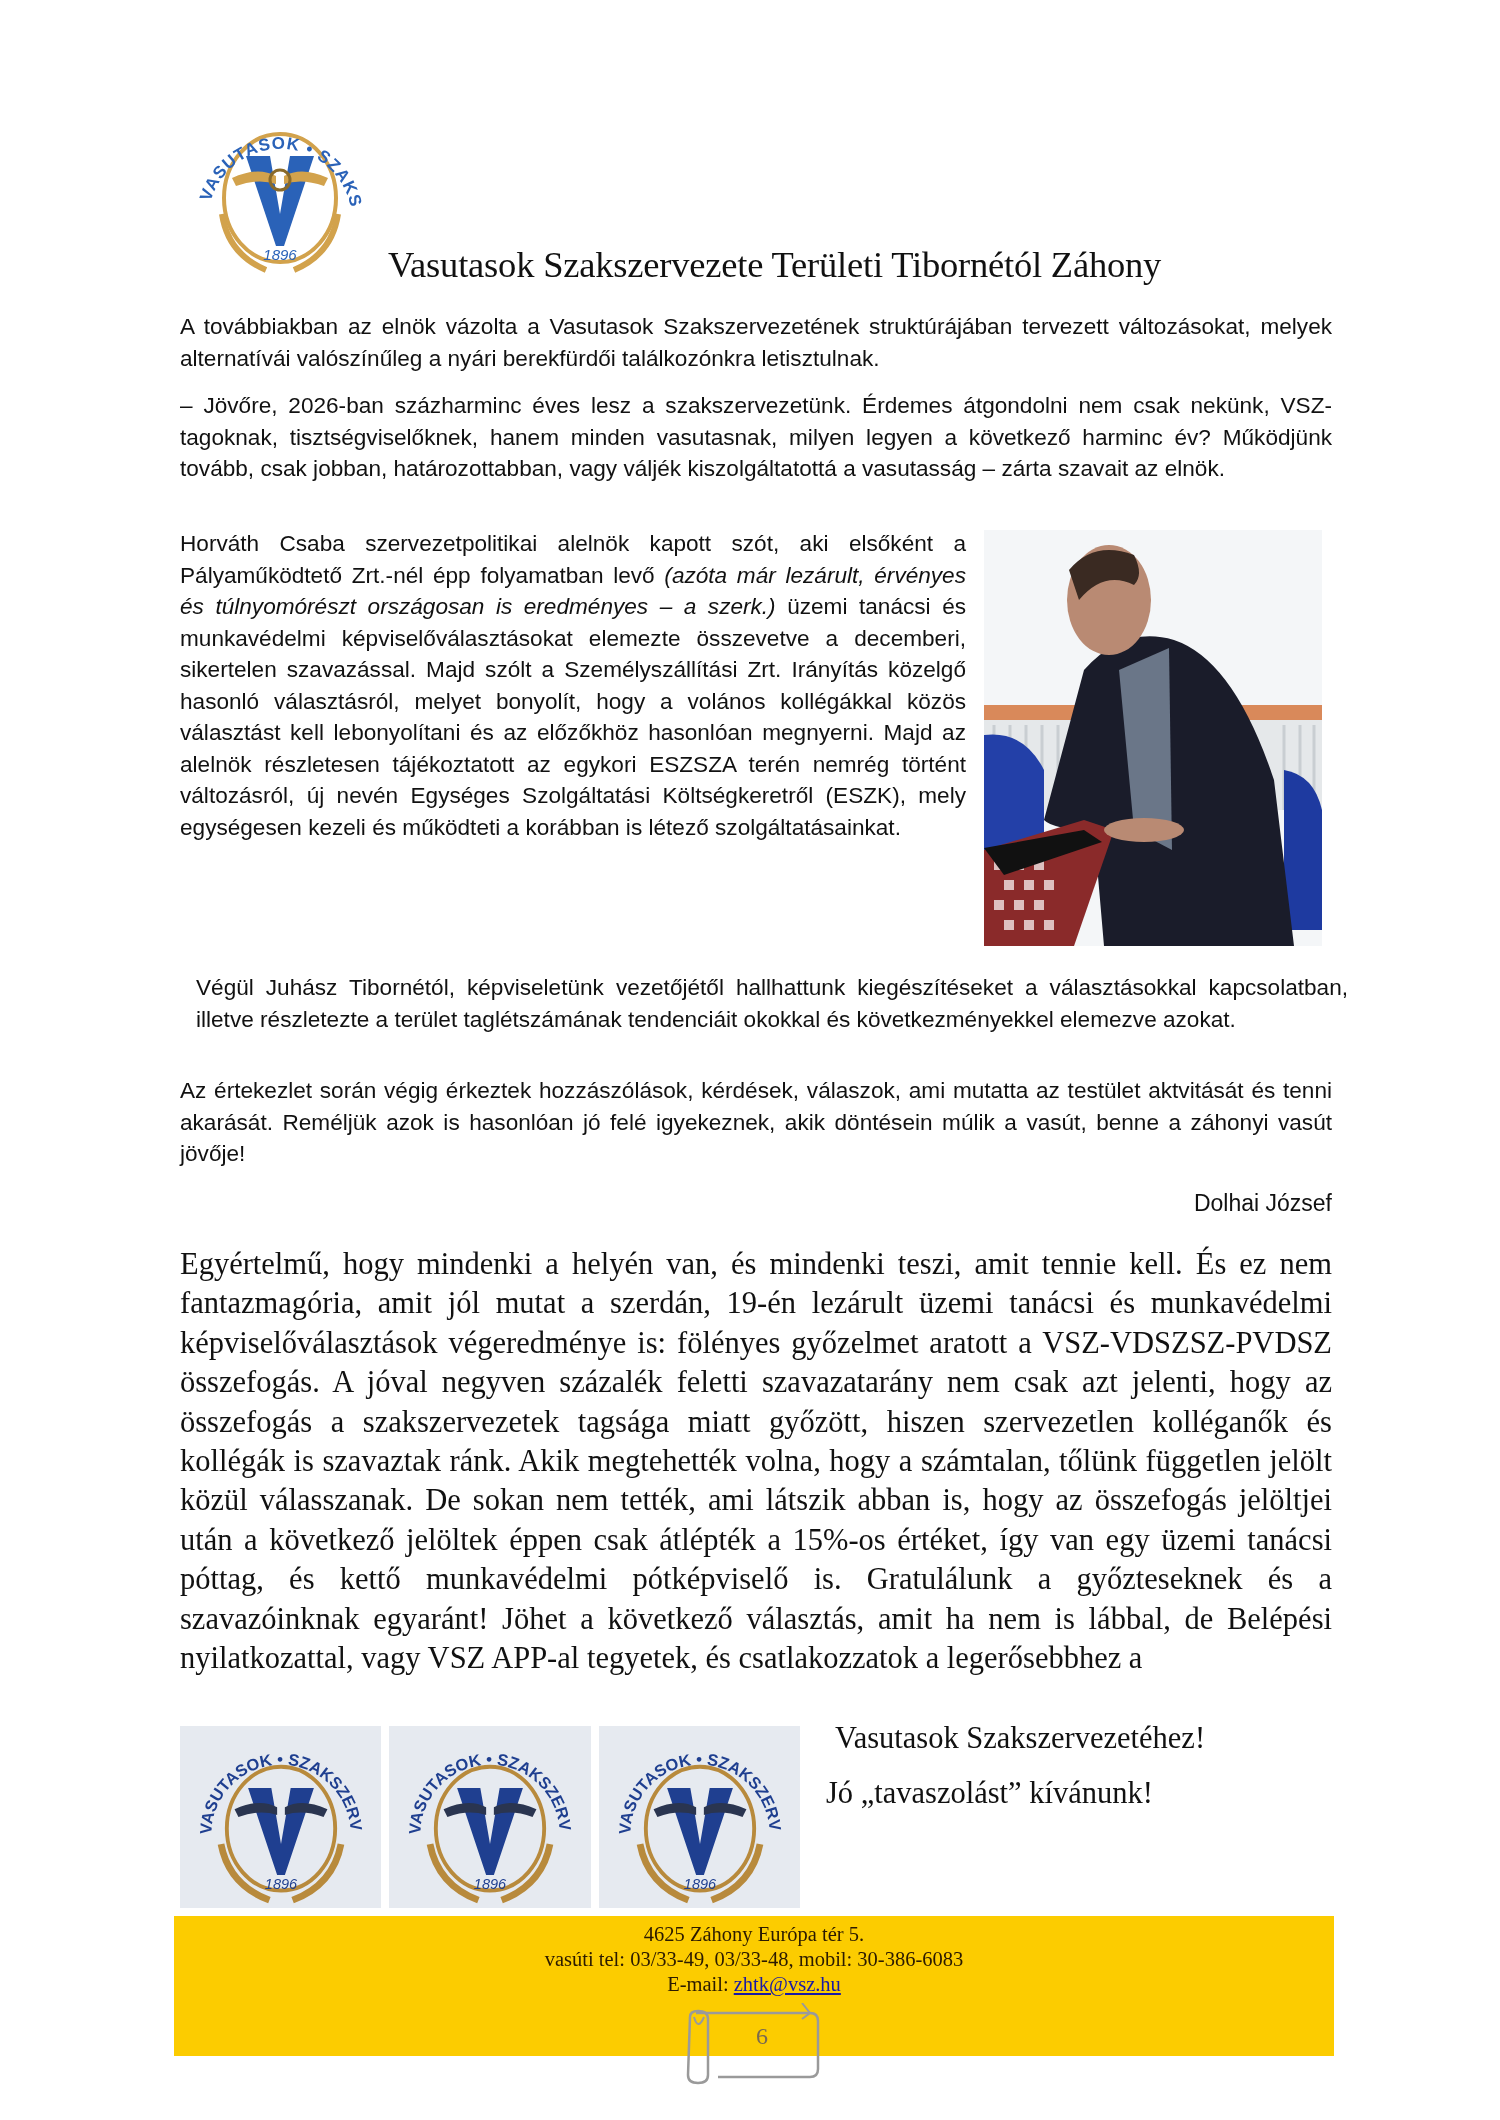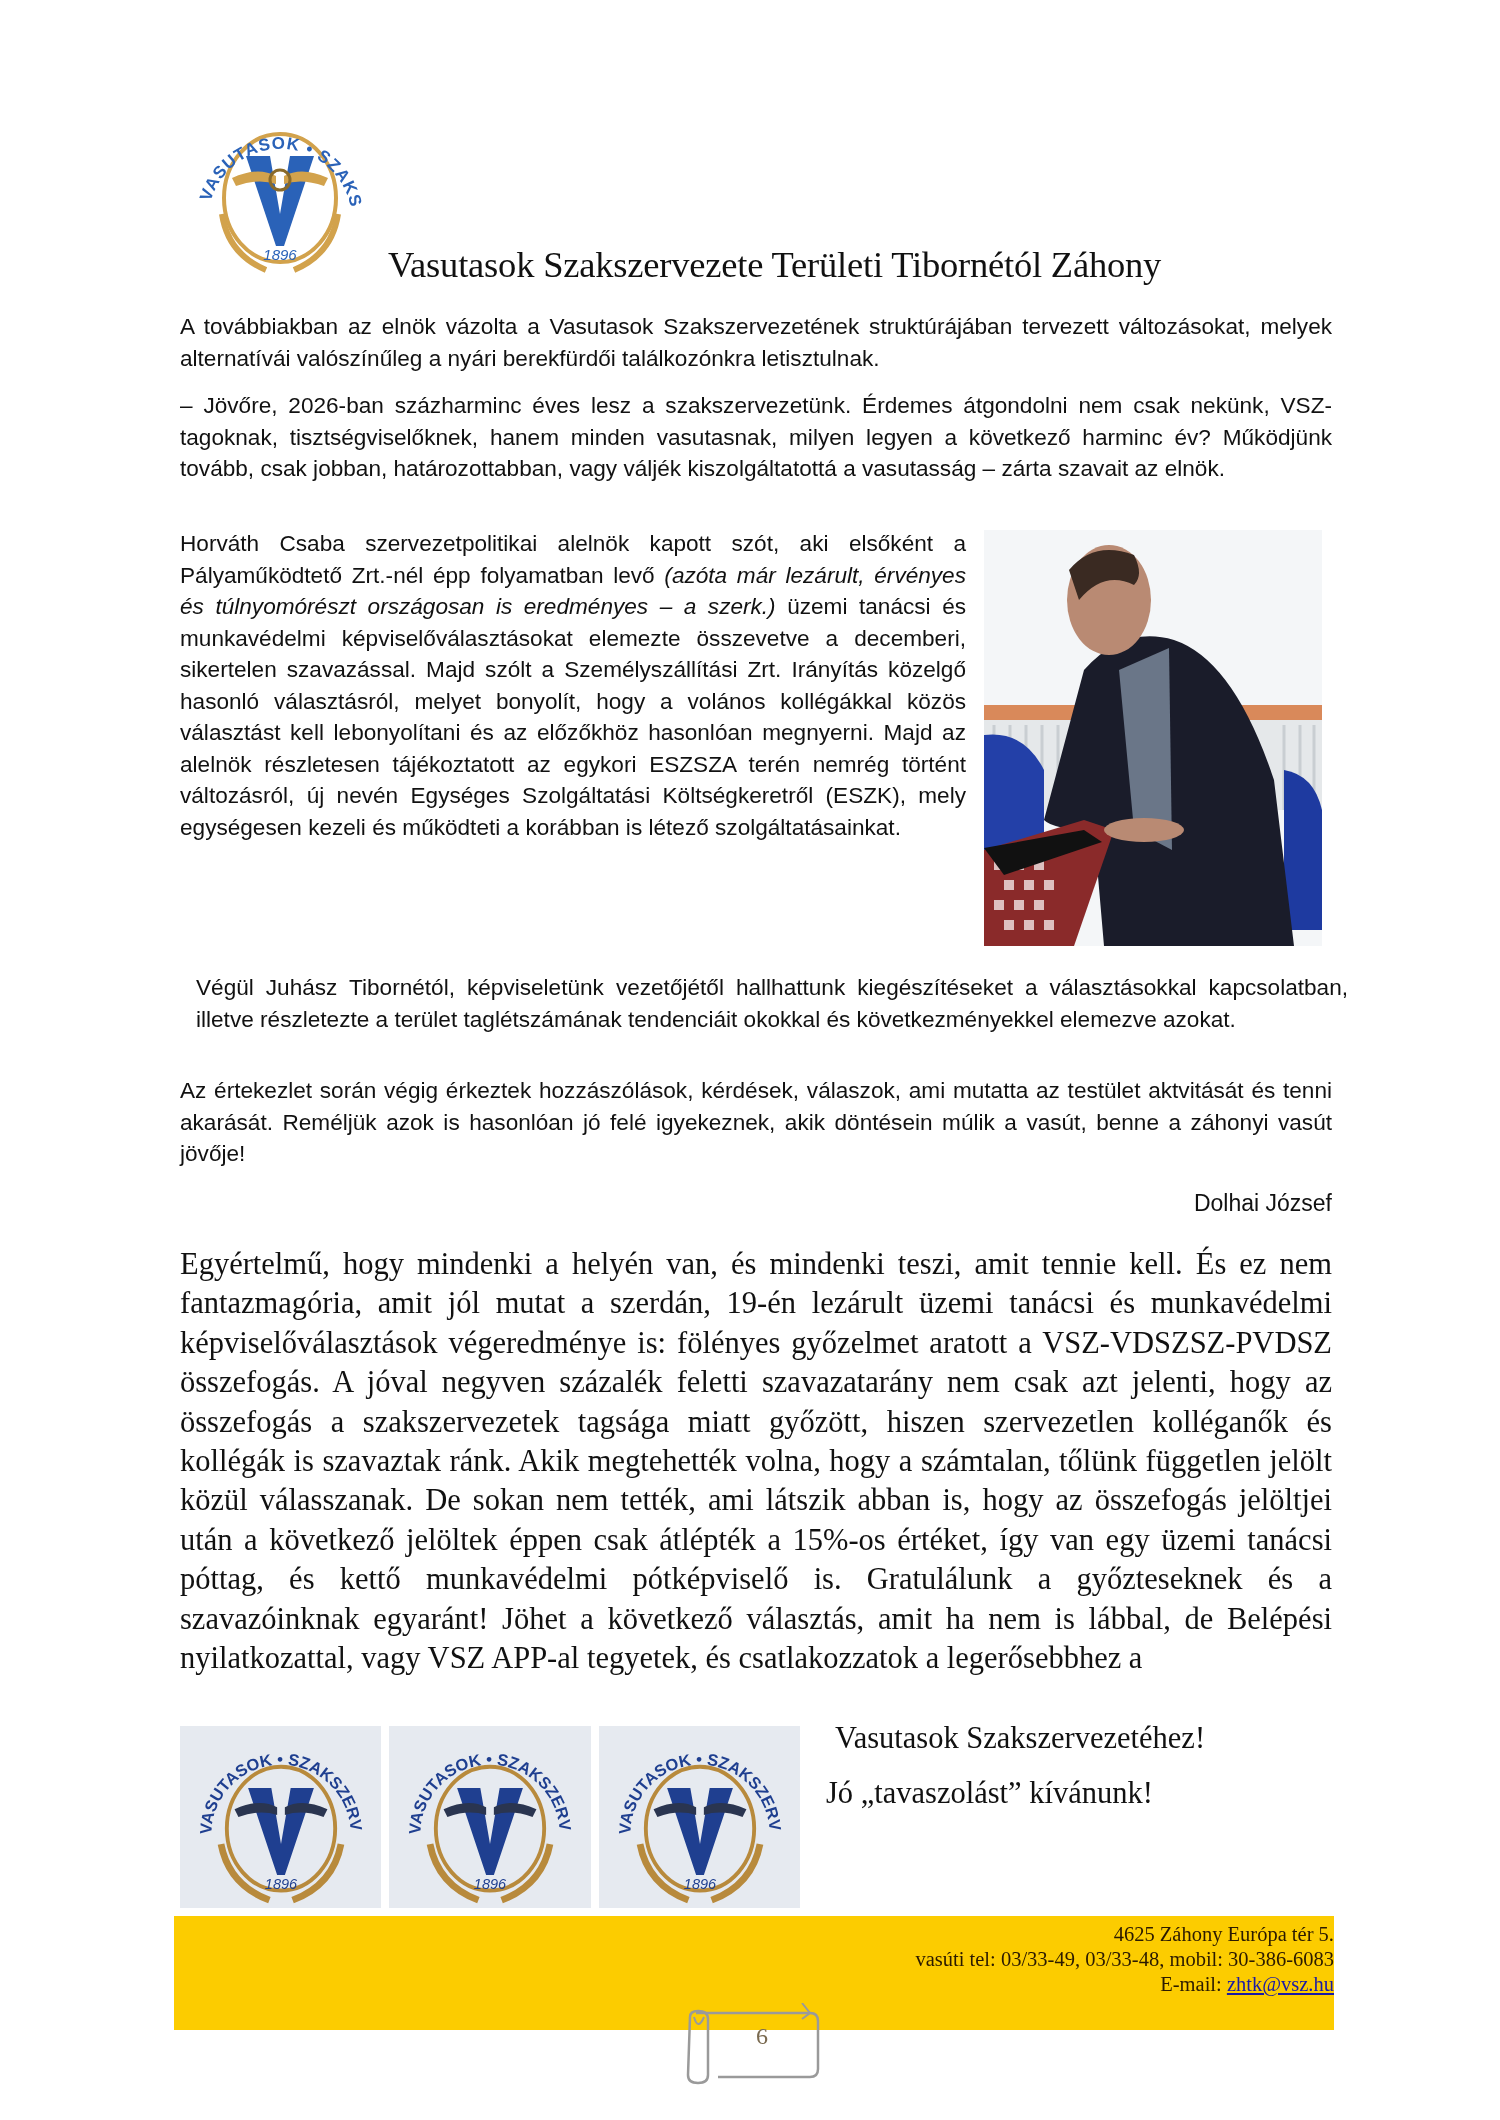--- a/index.html
+++ b/index.html
@@ -39,22 +39,22 @@
   .logo-tile svg { position: absolute; left: 8px; top: 2px; }
 
   .closing1 {
     left: 826px; top: 1718px; font-family: "Liberation Serif", serif; font-size: 30.5px; line-height: 40px; margin-left: 9px;
   }
   .closing2 {
     left: 826px; top: 1773px; font-family: "Liberation Serif", serif; font-size: 30.5px; line-height: 40px;
   }
 
   .footer {
-    left: 174px; top: 1916px; width: 1160px; height: 114px; background: #fccc00;
-    text-align: right; font-family: "Liberation Serif", serif; font-size: 20.5px; line-height: 25px;
+    left: 174px; top: 1916px; width: 1160px; height: 140px; background: #fccc00;
+    text-align: center; font-family: "Liberation Serif", serif; font-size: 20.5px; line-height: 25px;
     color: #2b1a00; padding-top: 6px; box-sizing: border-box;
   }
   .footer a { color: #1a1aa6; text-decoration: underline; }
 
   .page-num-wrap { left: 682px; top: 2003px; width: 140px; height: 82px; }
   .page-num {
     position: absolute; left: 60px; top: 20px; width: 40px; text-align: center;
     font-family: "Liberation Serif", serif; font-size: 24px; color: #7a6a50;
   }
 </style>

